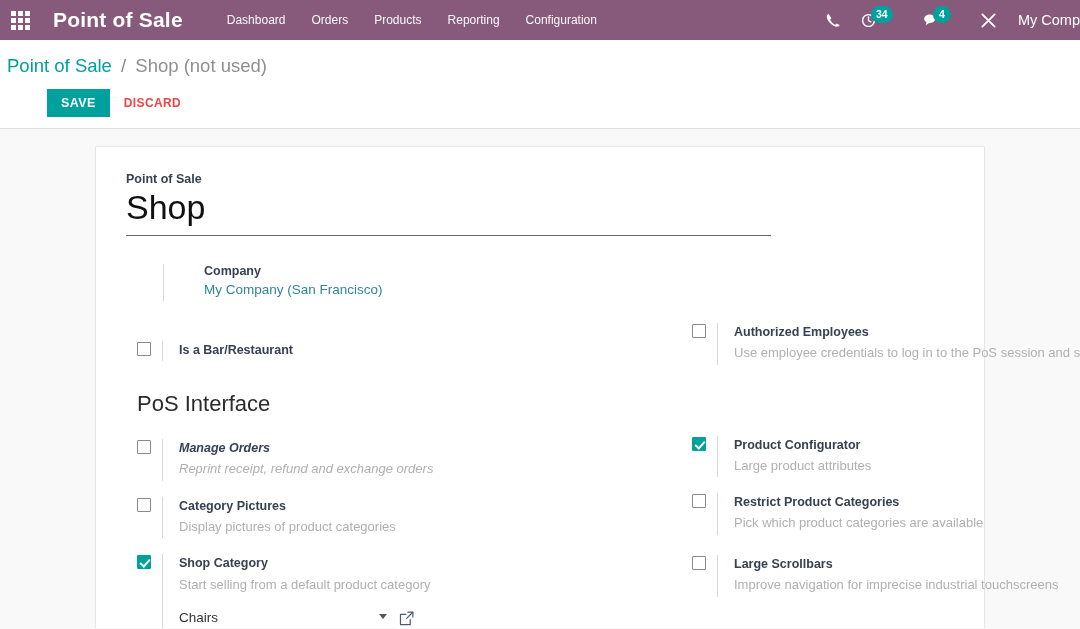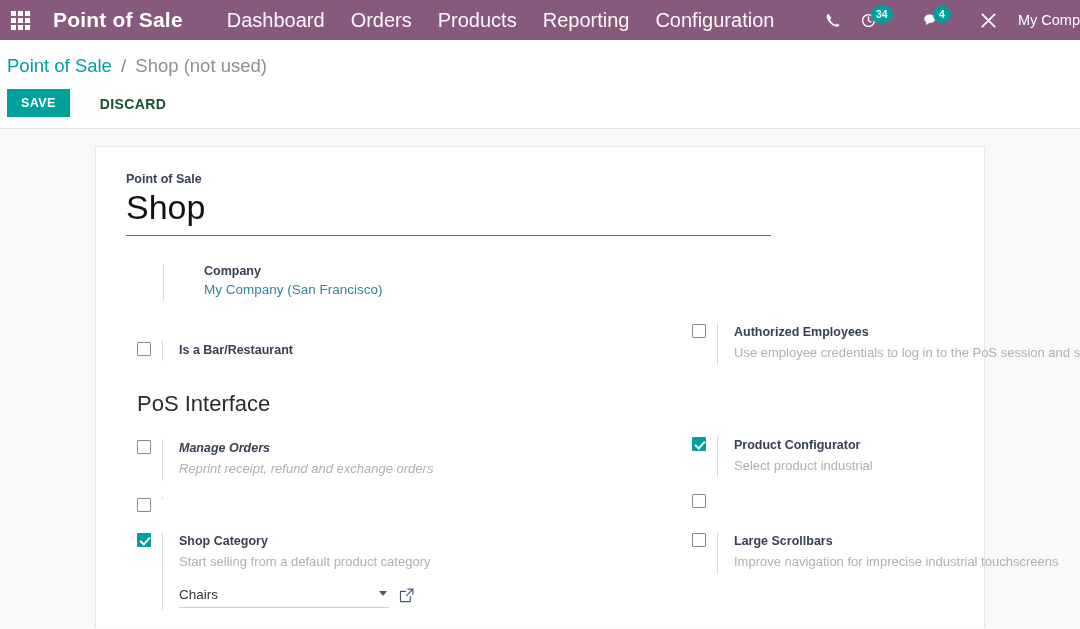--- a/index.html
+++ b/index.html
@@ -39,21 +39,21 @@
     font-size: 21px;
     font-weight: bold;
     letter-spacing: 0.2px;
     margin-left: 13px;
     margin-right: 44px;
     color: #fff;
     cursor: pointer;
   }
   .nav-menu { display: flex; align-items: center; gap: 26px; }
   .nav-item {
-    font-size: 20px;
+    font-size: 12px;
     color: #ffffff;
     cursor: pointer;
     opacity: 0.96;
   }
   .nav-right {
     position: absolute;
     right: 0; top: 0;
     height: 40px;
     display: flex;
     align-items: center;
@@ -98,39 +98,40 @@
   .breadcrumb {
     font-size: 18.5px;
     padding: 5px 0 0 7px;
     line-height: 1.2;
   }
   .bc-link { color: #00A09D; cursor: pointer; }
   .bc-sep { color: #888; margin: 0 4px; }
   .bc-active { color: #8f8f8f; }
   .btn-row {
     display: flex;
-    align-items: flex-start;
-    gap: 16px;
+    align-items: flex-end;
+    gap: 0px;
     padding: 12px 0 0 7px;
+    margin-left: 40px;
   }
   .btn-save {
     background: #00A09D;
     color: #ffffff;
     font-size: 12.5px;
     font-weight: bold;
     letter-spacing: 0.4px;
     padding: 7px 14px;
     border: none;
     cursor: pointer;
     font-family: "Liberation Sans", sans-serif;
   }
   .btn-discard {
     background: transparent;
-    color: #14532d;
-    font-size: 14px;
+    color: #ef4444;
+    font-size: 12px;
     font-weight: bold;
     letter-spacing: 0.4px;
     padding: 7px 14px;
     border: none;
     cursor: pointer;
     font-family: "Liberation Sans", sans-serif;
   }
 
   
   .sheet-bg {
@@ -385,20 +386,22 @@
             <div class="s-title">Manage Orders</div>
             <div class="s-desc">Reprint receipt, refund and exchange orders</div>
           </div>
         </div>
 
         <div class="setting" style="margin-top:16px;">
           <div class="cb-wrap">
             <span class="cb"></span>
           </div>
           <div class="body">
+            <div class="s-title">Category Pictures</div>
+            <div class="s-desc">Display pictures of product categories</div>
           </div>
         </div>
 
         <div class="setting" style="margin-top:16px;">
           <div class="cb-wrap">
             <span class="cb checked"></span>
           </div>
           <div class="body">
             <div class="s-title">Shop Category</div>
             <div class="s-desc">Start selling from a default product category</div>
@@ -431,27 +434,31 @@
             <div class="s-desc">Use employee credentials to log in to the PoS session and swit</div>
           </div>
         </div>
 
         <div class="setting" style="margin-top:71px;">
           <div class="cb-wrap">
             <span class="cb checked"></span>
           </div>
           <div class="body">
             <div class="s-title">Product Configurator</div>
-            <div class="s-desc">Select product industrial</div>
+            <div class="s-desc">Large product attributes</div>
           </div>
         </div>
 
         <div class="setting" style="margin-top:16px;">
           <div class="cb-wrap">
             <span class="cb"></span>
+          </div>
+          <div class="body">
+            <div class="s-title">Restrict Product Categories</div>
+            <div class="s-desc">Pick which product categories are available</div>
           </div>
         </div>
 
         <div class="setting" style="margin-top:20px;">
           <div class="cb-wrap">
             <span class="cb"></span>
           </div>
           <div class="body">
             <div class="s-title">Large Scrollbars</div>
             <div class="s-desc">Improve navigation for imprecise industrial touchscreens</div>

